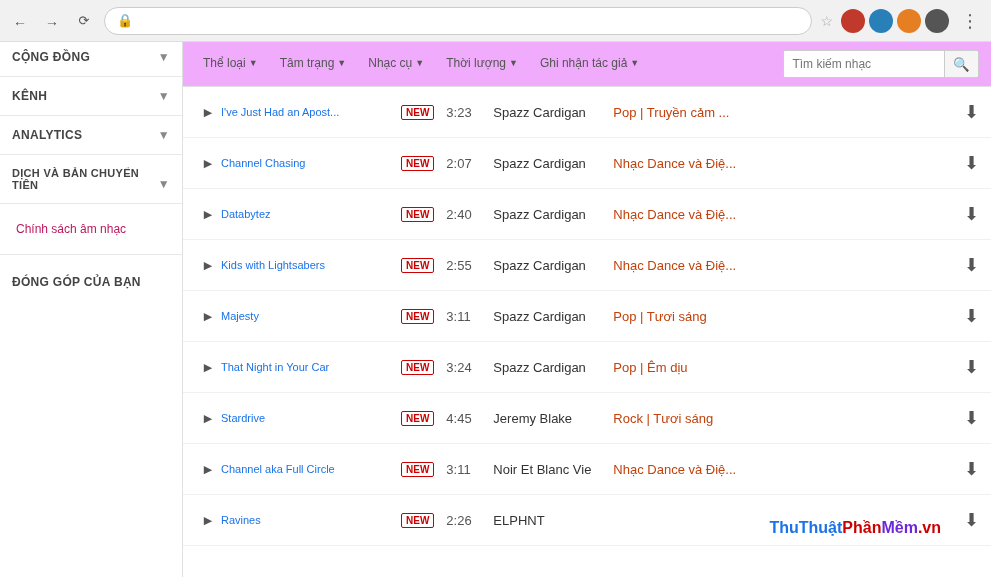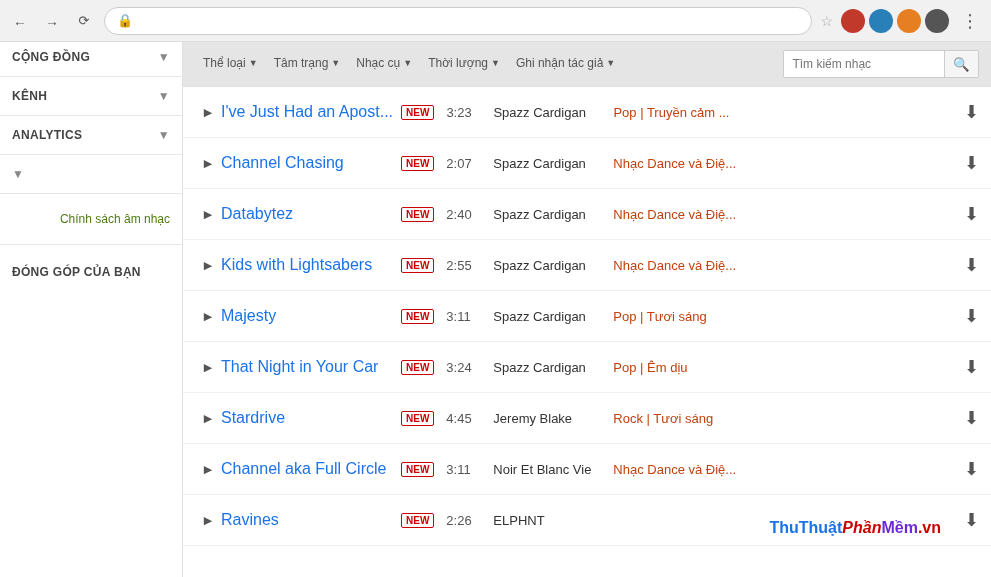--- a/index.html
+++ b/index.html
@@ -41,30 +41,30 @@
       padding: 8px 12px; cursor: pointer; color: #444; font-size: 12px; font-weight: bold;
       letter-spacing: 0.3px;
     }
     .sidebar-item .chevron { font-size: 12px; color: #888; }
     .sidebar-divider { height: 1px; background: #e8e8e8; margin: 4px 0; }
     .sidebar-active {
       background: #cc0000; color: #fff; padding: 8px 12px; cursor: pointer;
       font-size: 12px; font-weight: bold;
     }
     .sidebar-sub {
-      padding: 6px 12px 6px 16px; font-size: 12px; color: #4d7c0f; cursor: pointer; text-align: right;
+      padding: 6px 12px 6px 16px; font-size: 12px; color: #be185d; cursor: pointer;
     }
 
     
     .content { flex: 1; display: flex; flex-direction: column; overflow: hidden; }
 
     
     .filter-bar {
       display: flex; align-items: center; padding: 8px 12px; border-bottom: 1px solid #e0e0e0;
-      background: #e5e5e5; flex-shrink: 0;
+      background: #f0abfc; gap: 6px; flex-shrink: 0;
     }
     .filter-btn {
       display: flex; align-items: center; gap: 3px; padding: 4px 8px;
       border: none; background: transparent; cursor: pointer; font-size: 12px; color: #555;
       border-bottom: 2px solid transparent;
     }
     .filter-btn .chevron { font-size: 9px; }
     .search-wrap {
       margin-left: auto; display: flex; align-items: center;
       border: 1px solid #ccc; border-radius: 2px; overflow: hidden; height: 28px;
@@ -86,21 +86,21 @@
 
     .music-row {
       display: flex; align-items: center; padding: 0 12px;
       border-bottom: 1px solid #f0f0f0; height: 51px; cursor: pointer;
     }
     .play-btn {
       width: 26px; height: 26px; background: transparent; border: none;
       cursor: pointer; display: flex; align-items: center; justify-content: center;
       color: #555; font-size: 11px; flex-shrink: 0;
     }
-    .track-title { color: #1a73e8; font-size: 16px; min-width: 180px; max-width: 200px; flex-shrink: 0; padding-right: 8px; }
+    .track-title { color: #1a73e8; font-size: 11px; min-width: 180px; max-width: 200px; flex-shrink: 0; padding-right: 8px; }
     .new-badge {
       display: inline-block; border: 1px solid #cc0000; color: #cc0000;
       font-size: 10px; font-weight: bold; padding: 1px 4px; border-radius: 2px;
       margin-right: 12px; flex-shrink: 0;
     }
     .duration { min-width: 35px; color: #555; font-size: 13px; flex-shrink: 0; margin-right: 12px; }
     .artist { min-width: 120px; color: #333; font-size: 13px; flex-shrink: 0; }
     .genre { min-width: 140px; color: #c2410c; font-size: 13px; flex-shrink: 0; }
     .dl-btn {
       margin-left: auto; background: transparent; border: none; cursor: pointer;
@@ -111,21 +111,21 @@
     .watermark-row {
       display: flex; align-items: center; padding: 0 12px;
       border-bottom: 1px solid #f0f0f0; height: 51px; cursor: pointer; position: relative;
     }
     .watermark {
       position: absolute; right: 50px; bottom: 8px;
       font-size: 16px; font-weight: bold;
     }
     .wm-thu { color: #1a73e8; }
     .wm-thuat { color: #1a73e8; }
-    .wm-phan { color: #cc0000; font-style: italic; }
+    .wm-phan { color: #cc0000; }
     .wm-mem { color: #6d28d9; }
     .wm-vn { color: #cc0000; }
 
     
     .main-layout ::-webkit-scrollbar { width: 8px; }
     .main-layout ::-webkit-scrollbar-track { background: #f1f1f1; }
     .main-layout ::-webkit-scrollbar-thumb { background: #bbb; }
   </style>
 </head>
 <body>
@@ -159,20 +159,21 @@
       <span>KÊNH</span>
       <span class="chevron">▼</span>
     </div>
     <div class="sidebar-divider"></div>
     <div class="sidebar-item">
       <span>ANALYTICS</span>
       <span class="chevron">▼</span>
     </div>
     <div class="sidebar-divider"></div>
     <div class="sidebar-item" style="font-size:11px;">
+      <span>DỊCH VÀ BẢN CHUYỂN TIÊN</span>
       <span class="chevron">▼</span>
     </div>
     <div class="sidebar-divider"></div>
     <div style="height:8px;"></div>
     <div class="sidebar-sub">
       <span>Chính sách âm nhạc</span>
     </div>
     <div style="height:8px;"></div>
     <div class="sidebar-divider"></div>
     <div style="height:8px;"></div>

